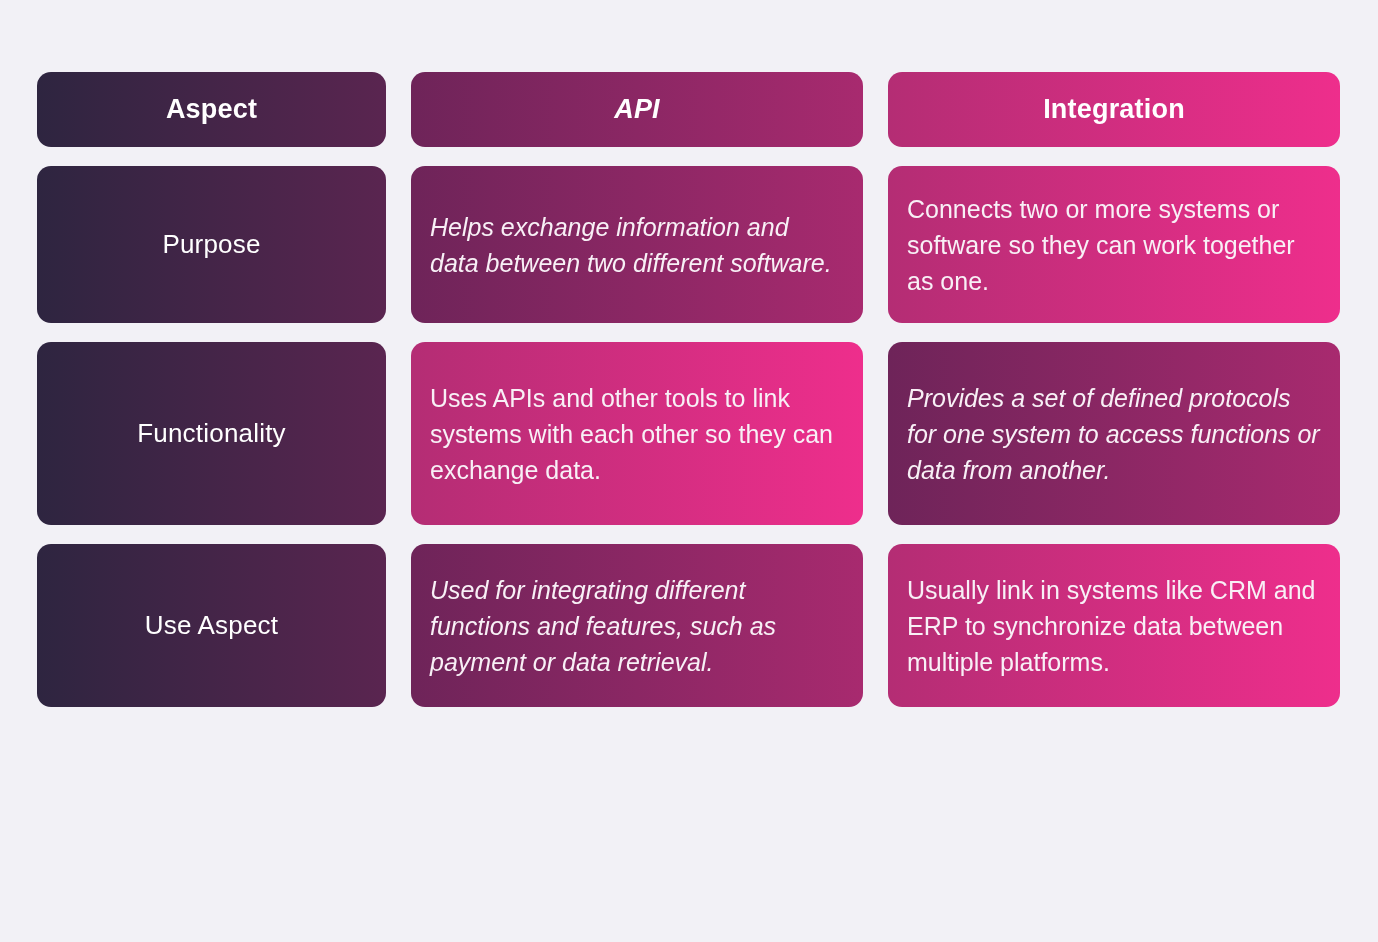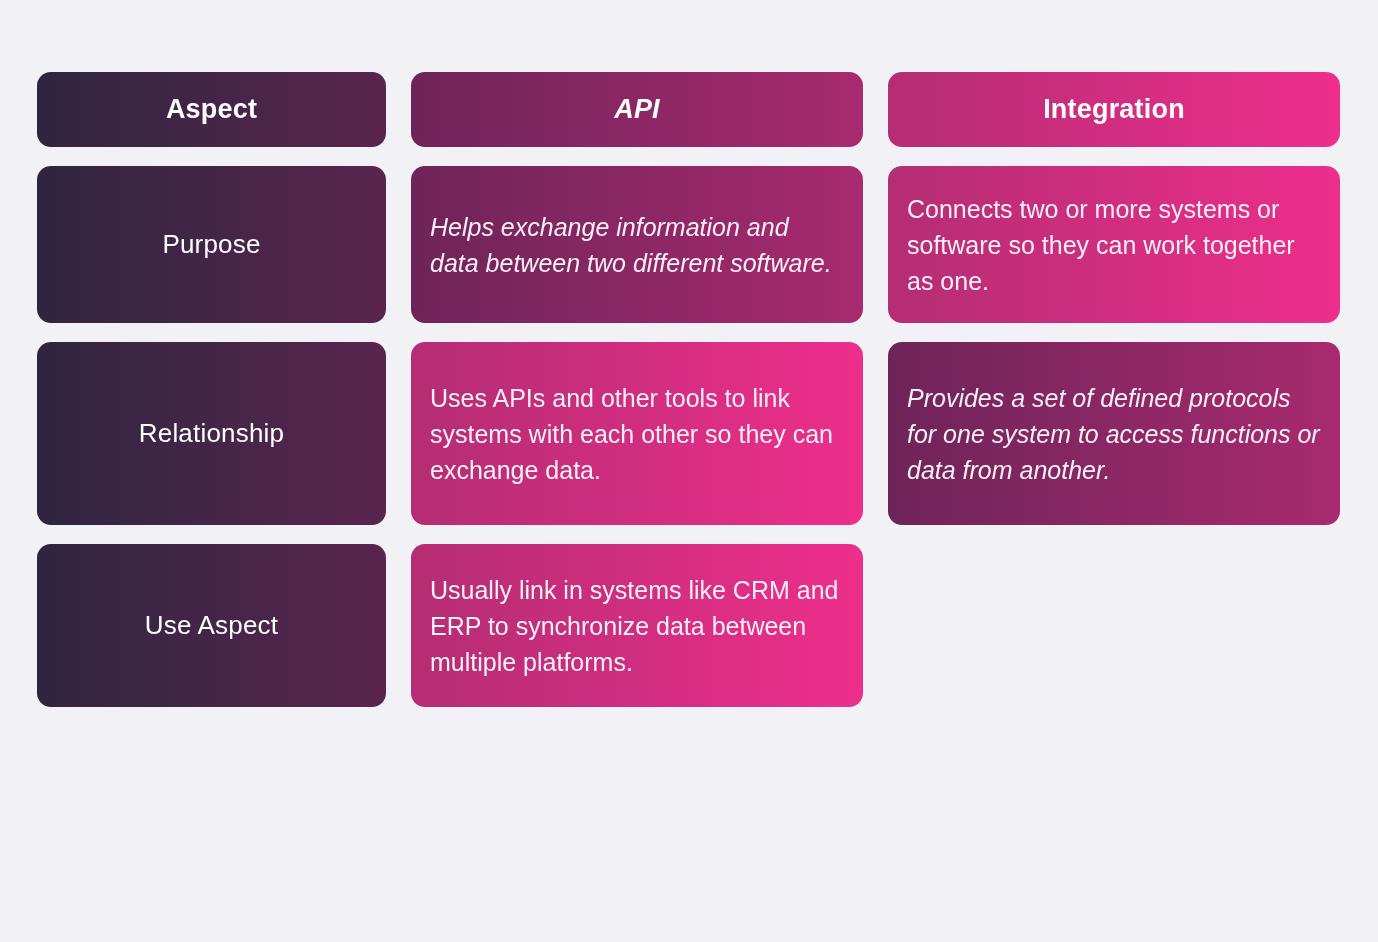--- a/index.html
+++ b/index.html
@@ -78,30 +78,33 @@
     <span>Purpose</span>
   </div>
   <div class="cell col-api body-cell">
     <span>Helps exchange information and data between two different software.</span>
   </div>
   <div class="cell col-integration body-cell">
     <span>Connects two or more systems or software so they can work together as one.</span>
   </div>
 
   <div class="cell col-aspect label-cell">
-    <span>Relationship</span>
+    <span>Functionality</span>
   </div>
   <div class="cell col-integration body-cell">
     <span>Uses APIs and other tools to link systems with each other so they can exchange data.</span>
   </div>
   <div class="cell col-api body-cell">
     <span>Provides a set of defined protocols for one system to access functions or data from another.</span>
   </div>
 
 
   <div class="cell col-aspect label-cell">
     <span>Use Aspect</span>
   </div>
+  <div class="cell col-api body-cell">
+    <span>Used for integrating different functions and features, such as payment or data retrieval.</span>
+  </div>
   <div class="cell col-integration body-cell">
     <span>Usually link in systems like CRM and ERP to synchronize data between multiple platforms.</span>
   </div>
 
 </div>
 
 </body></html>

